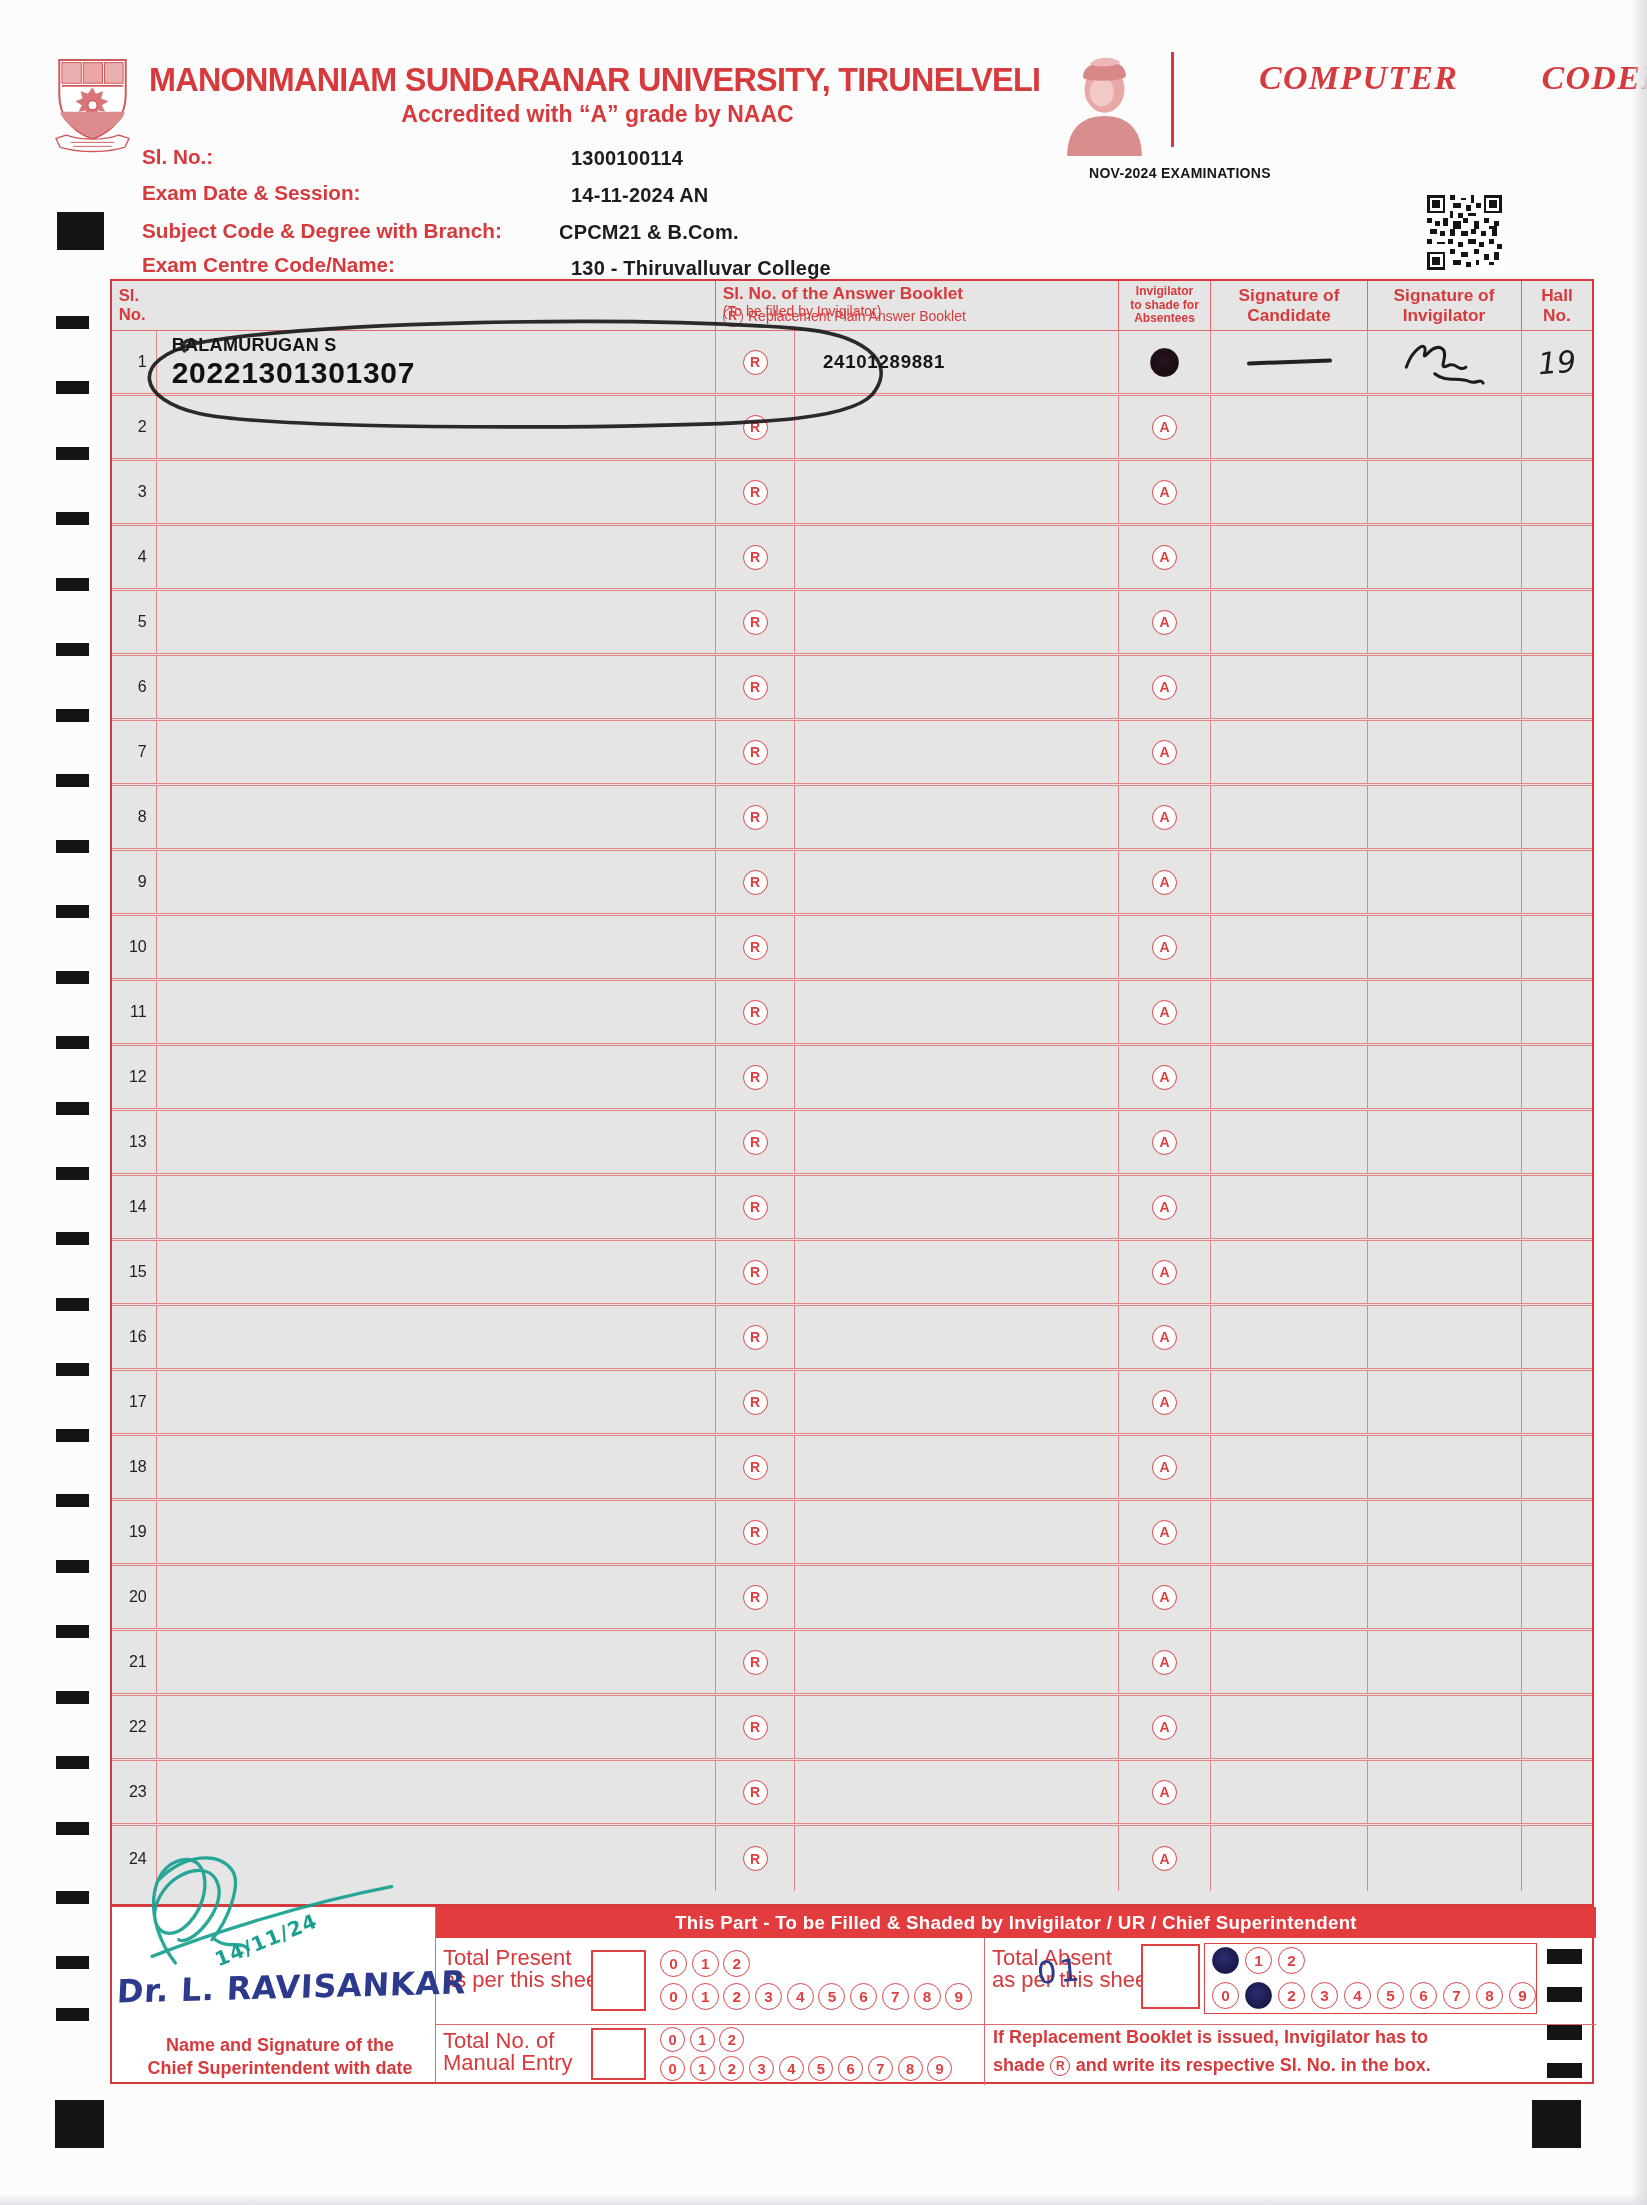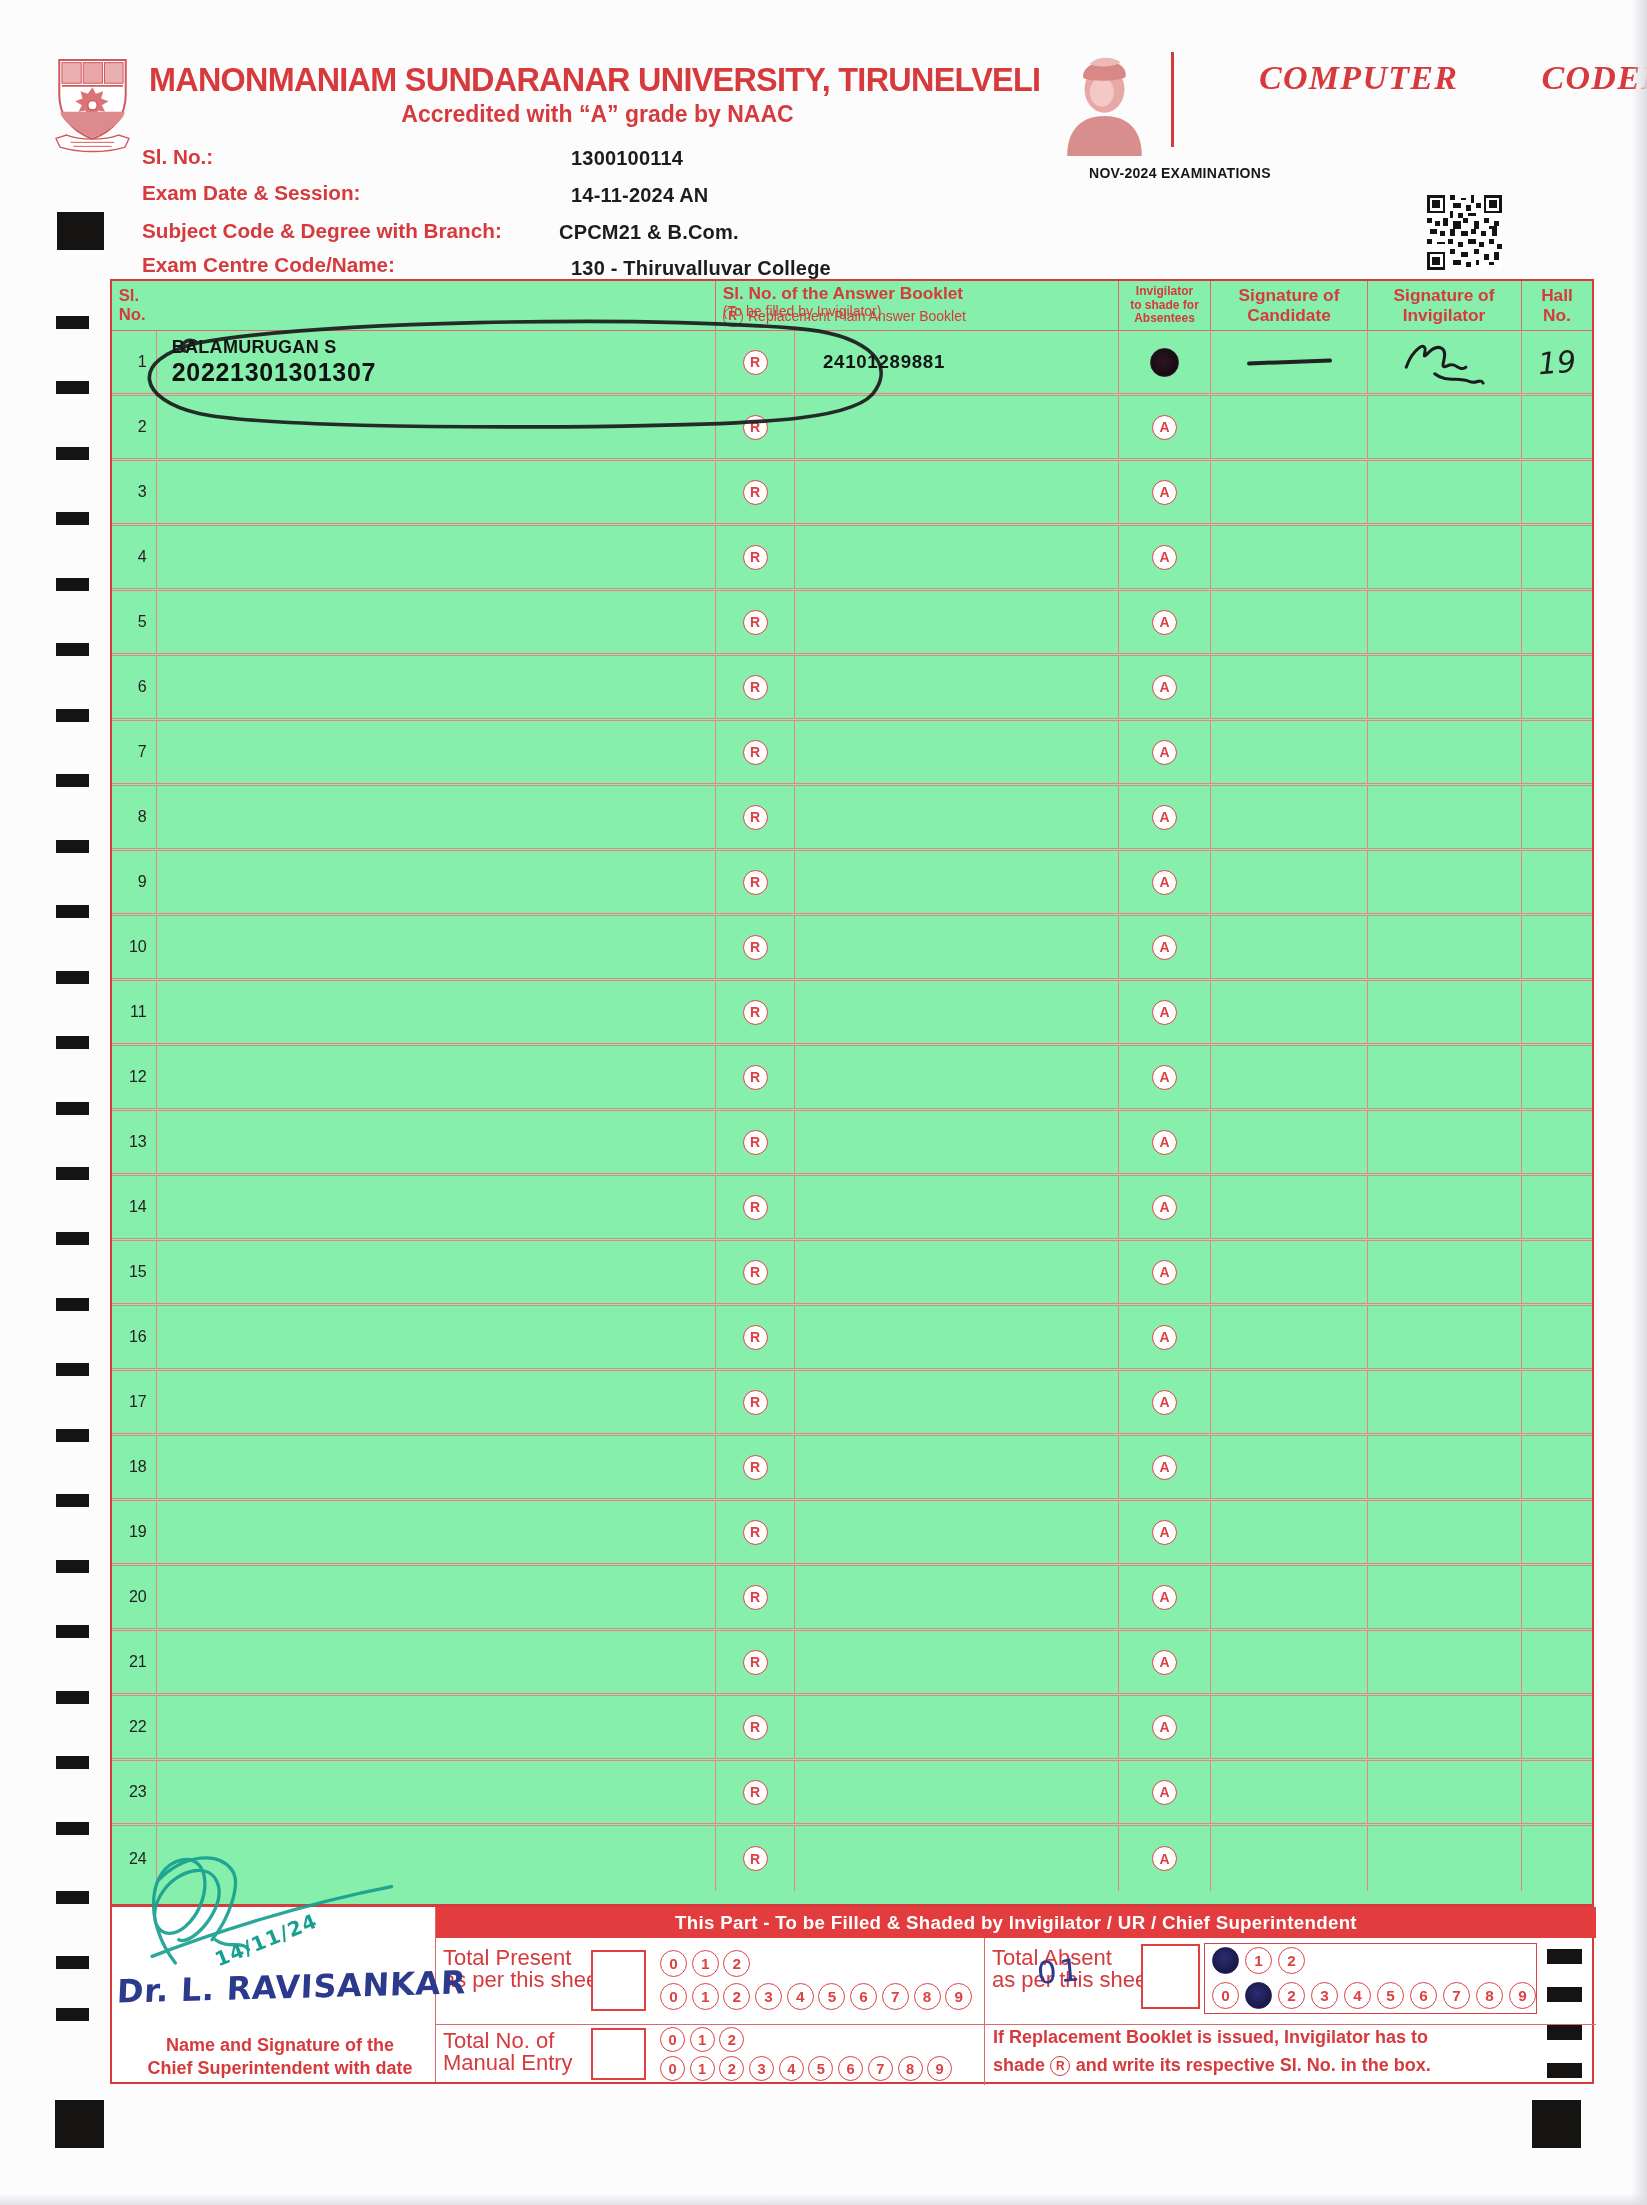--- a/index.html
+++ b/index.html
@@ -48,21 +48,21 @@
   .exam-cycle{left:1089px;top:165px;font-size:14px;font-weight:bold;color:#161616;letter-spacing:0.3px;}
 
   
   .meta-label{font-size:20.7px;font-weight:bold;color:var(--red-strong);white-space:nowrap;margin-left:18px;}
   .meta-value{font-size:20px;font-weight:bold;color:var(--ink);white-space:nowrap;letter-spacing:0.2px;}
 
   
   .att-table{
     left:110px;top:279px;width:1484px;height:1627px;
     border:2px solid var(--red-strong);
-    background:#86efac;
+    background:#e5e5e5;
   }
   .thead{position:relative;height:50px;border-bottom:1.3px solid var(--redline);}
   .hcell{position:absolute;top:0;height:100%;color:var(--red-strong);
     display:flex;flex-direction:column;align-items:center;justify-content:center;
     border-left:1.3px solid var(--redline);text-align:center;line-height:1.12;}
   .hcell.first{border-left:none;}
   .h-sl{left:0;width:44px;font-size:16.7px;font-weight:bold;align-items:flex-start;padding-left:6.7px;text-align:left;}
   .h-name{left:44px;width:559px;font-size:19.3px;font-weight:bold;}
   .h-book{left:603px;width:403px;align-items:flex-start;padding:2.7px 6.7px;text-align:left;justify-content:center;}
   .h-book .l1{font-size:17.3px;font-weight:bold;white-space:nowrap;}
@@ -82,21 +82,21 @@
   .c-sl{left:0;width:44px;font-size:16px;color:#222;justify-content:flex-end;padding-right:9.3px;}
   .c-name{left:44px;width:559px;justify-content:flex-start;padding-left:14.7px;flex-direction:column;align-items:flex-start;justify-content:center;}
   .c-rsub{left:603px;width:79px;}
   .c-book{left:682px;width:324px;justify-content:flex-start;padding-left:28px;}
   .c-abs{left:1006px;width:92px;}
   .c-sigc{left:1098px;width:157px;}
   .c-sigi{left:1255px;width:153px;}
   .c-hall{left:1409px;width:71px;}
 
   .cand-name{font-size:18px;font-weight:bold;color:#141414;letter-spacing:0.3px;}
-  .cand-reg{font-size:25px;font-weight:bold;color:#111;letter-spacing:0.7px;}
+  .cand-reg{font-size:30px;font-weight:bold;color:#111;letter-spacing:0.7px;}
   .book-no{font-size:18.7px;font-weight:bold;color:#151515;letter-spacing:0.7px;}
 
   .marker{width:25px;height:25px;border:1.6px solid var(--red);border-radius:50%;
     display:flex;align-items:center;justify-content:center;
     font-size:14px;font-weight:bold;color:var(--red);line-height:1;background:#fff;}
   .marker.shaded{background:radial-gradient(circle at 45% 45%, #2b1420 0%, #140a12 80%);
     border-color:#32141f;color:transparent;width:29px;height:29px;}
 
   .sig-dash{width:85px;height:4px;background:#222;border-radius:2px;transform:rotate(-2deg);}
   .hand{font-family:"DejaVu Sans", sans-serif;color:#1d1d1d;}

